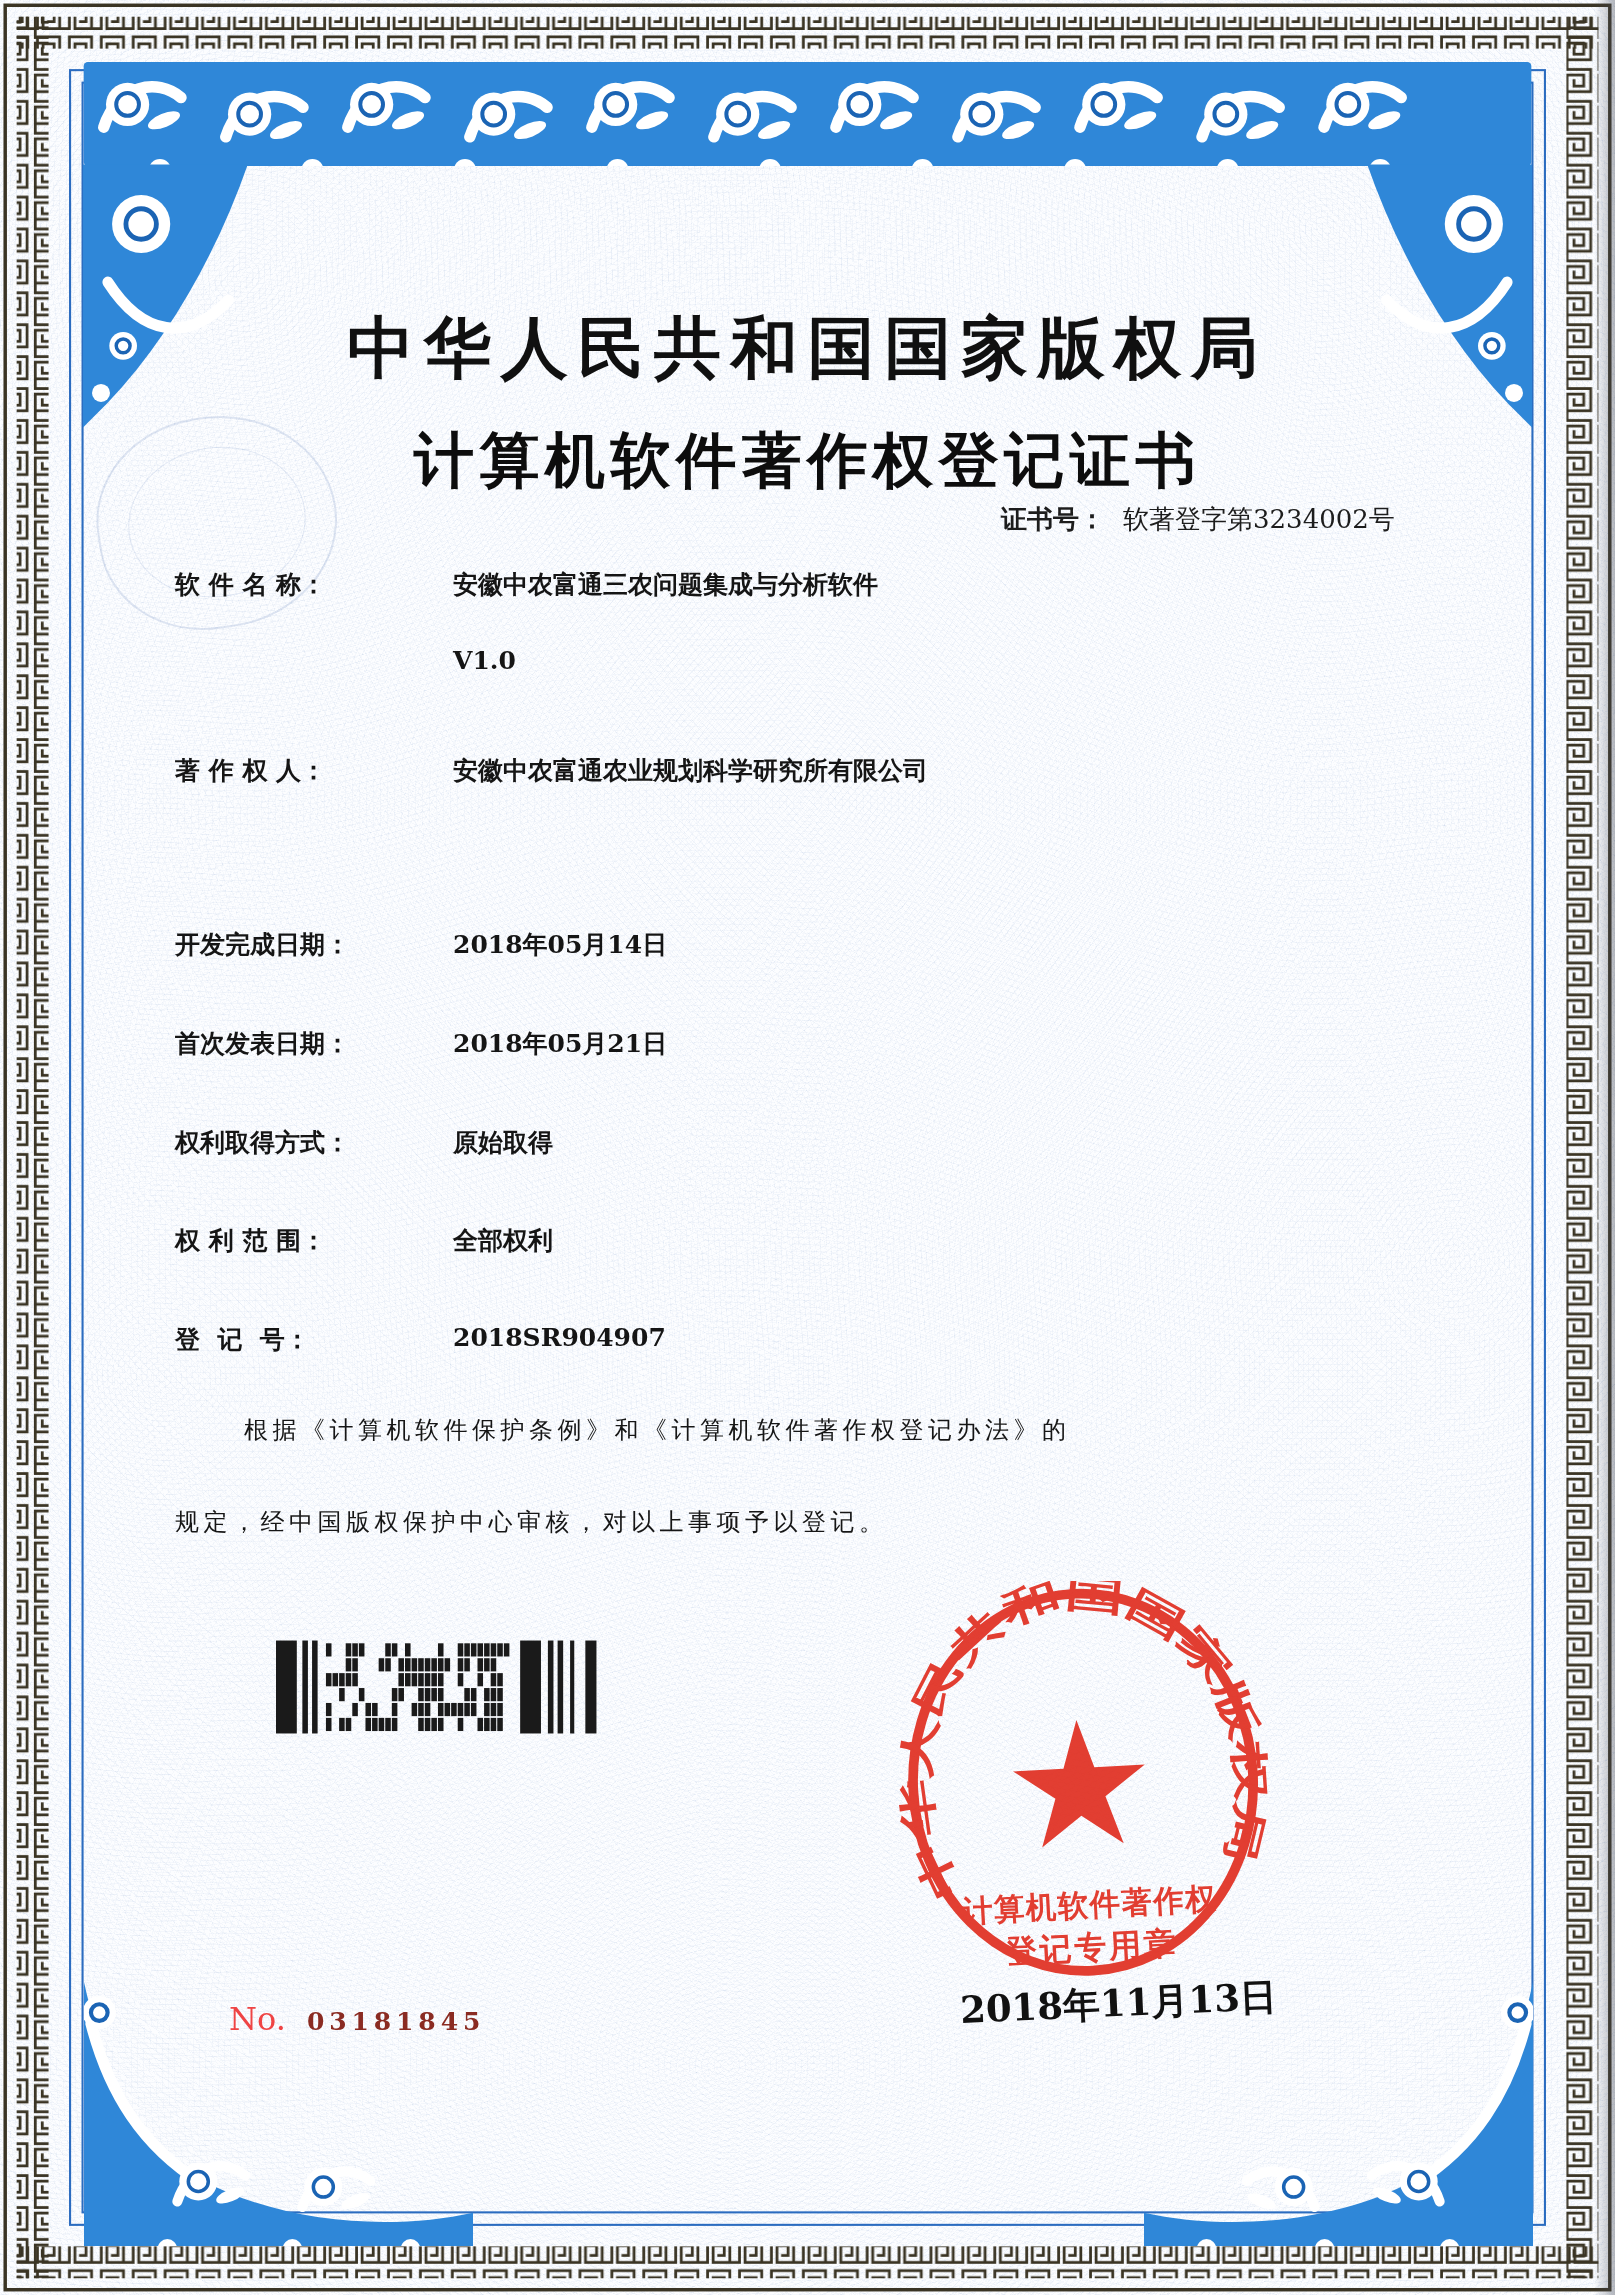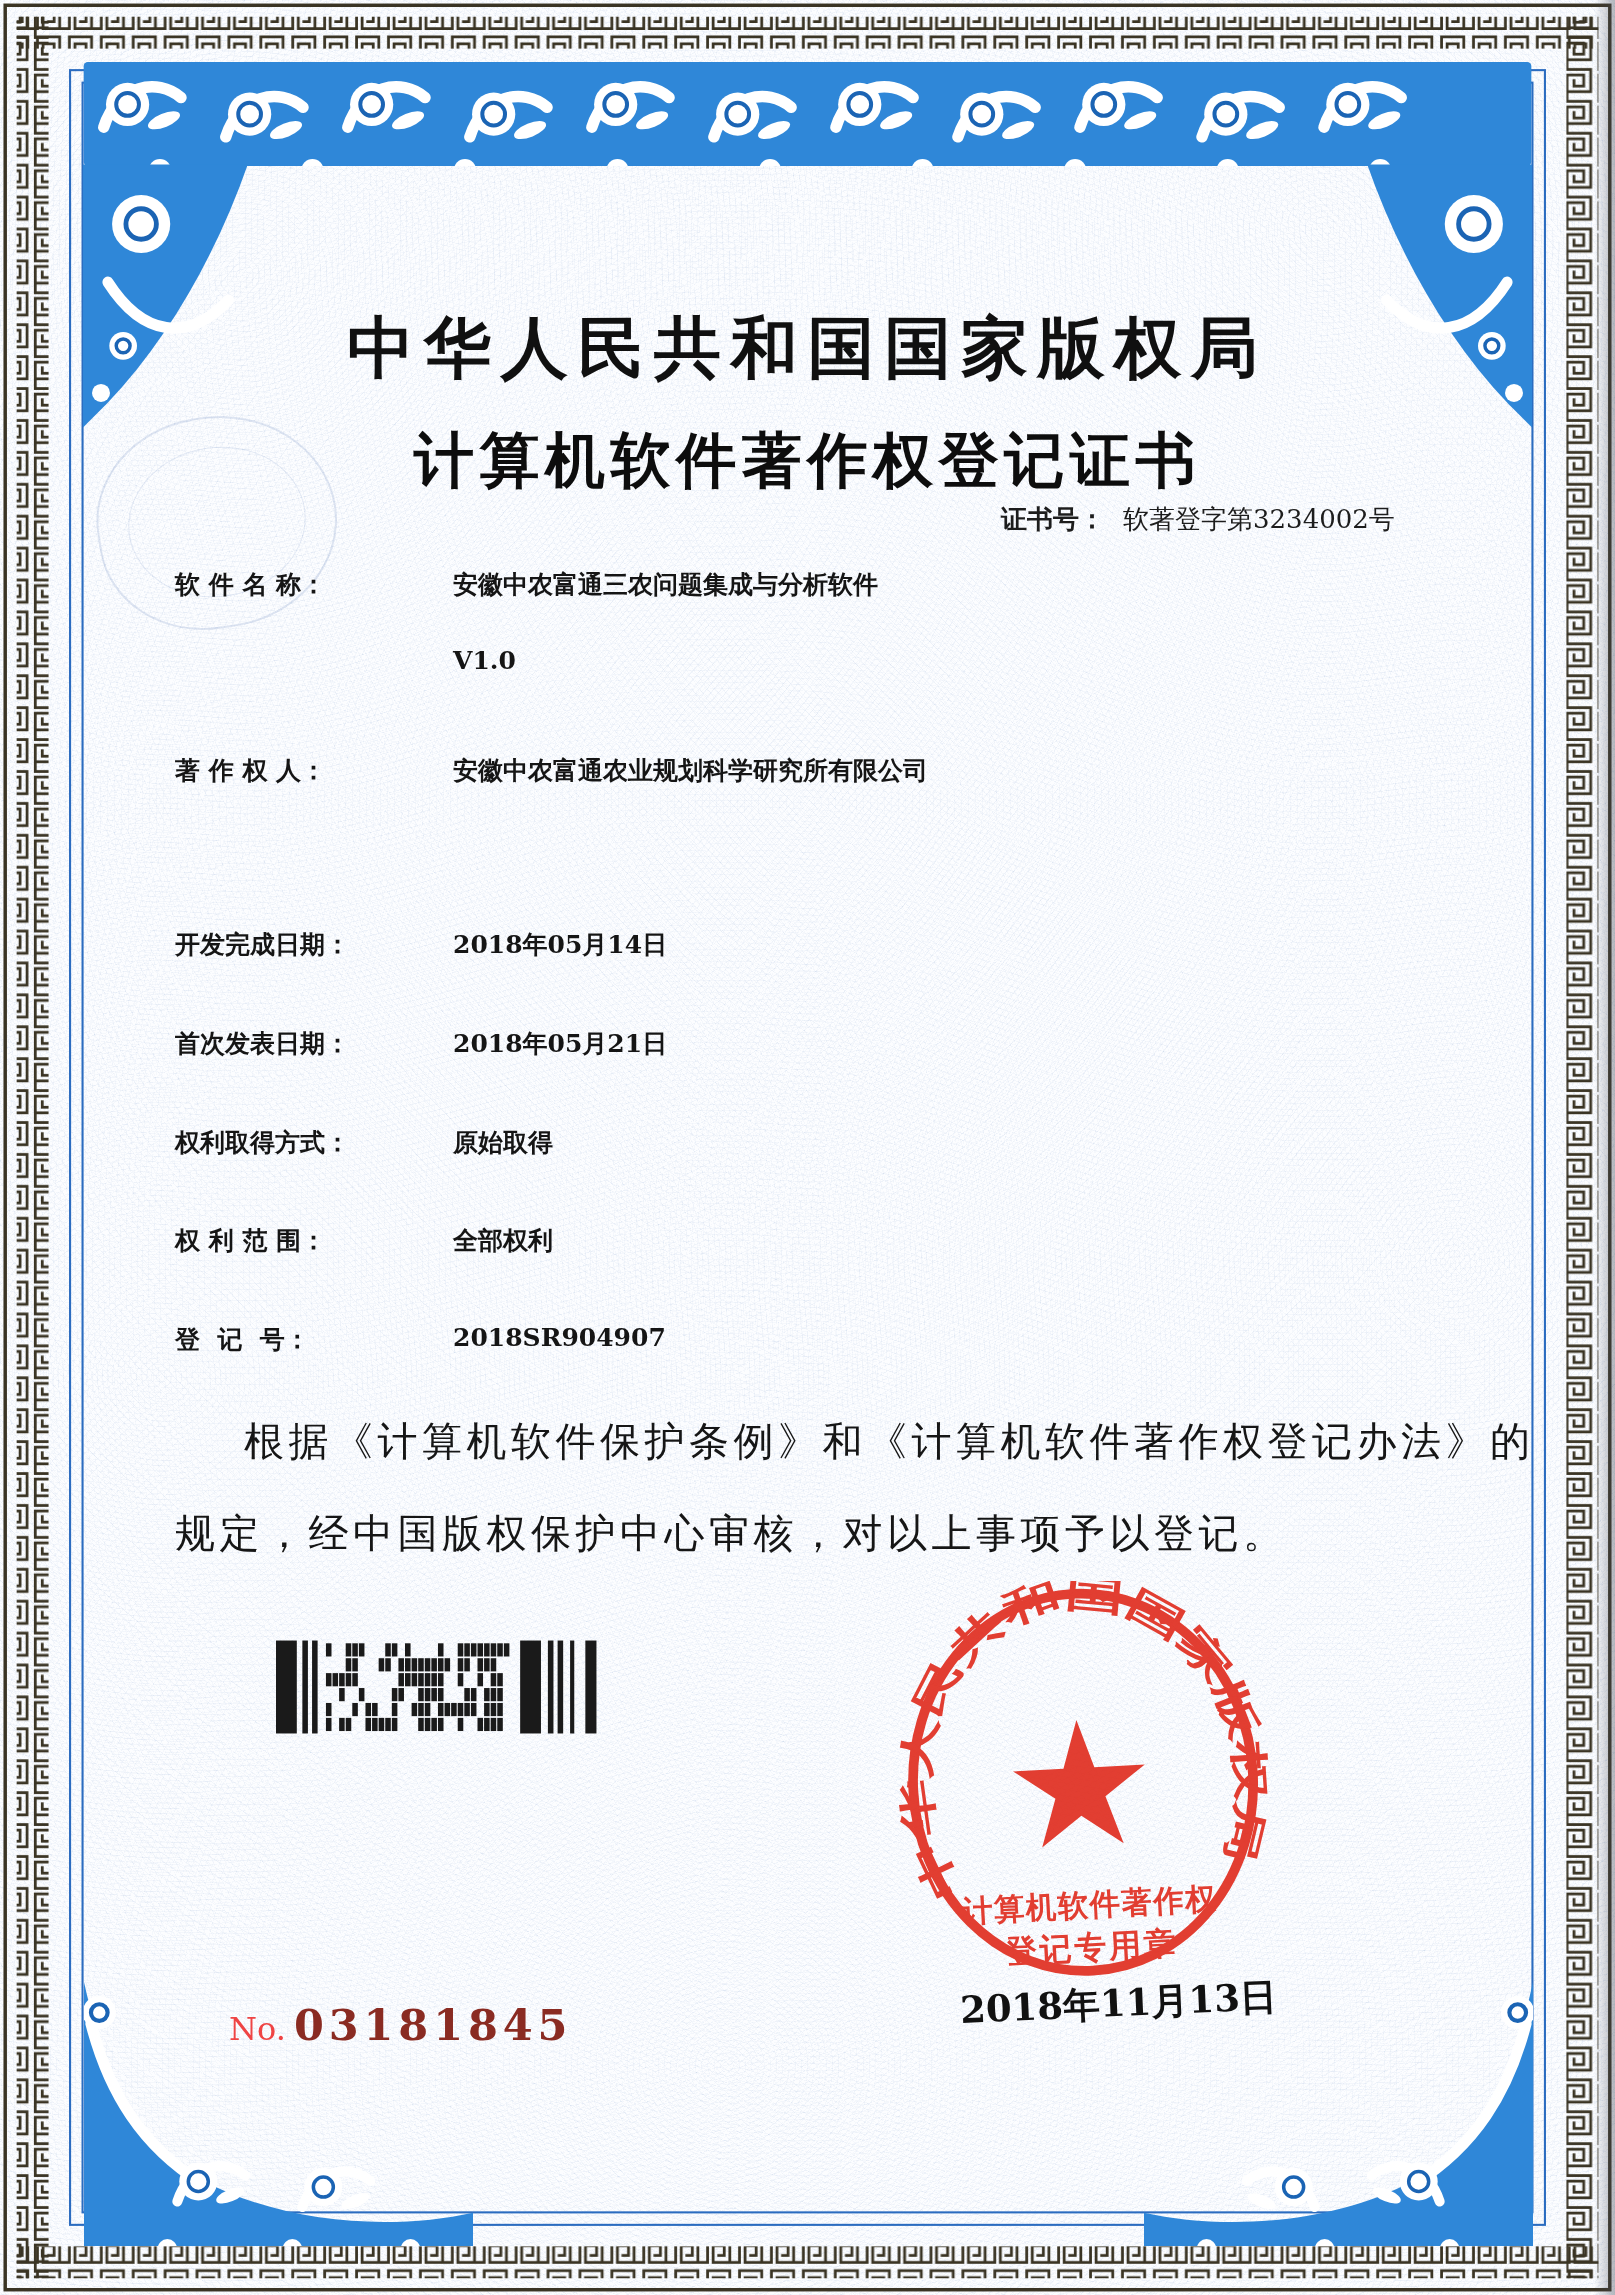--- a/index.html
+++ b/index.html
@@ -29,30 +29,30 @@
   .title1{left:83px;right:83px;top:303px;text-align:center;font-size:67px;font-weight:bold;
     letter-spacing:9.7px;color:#101010;z-index:4;}
   .title2{left:83px;right:83px;top:421px;text-align:center;font-size:60px;font-weight:bold;
     letter-spacing:5.6px;color:#0d0d0d;z-index:4;}
   .certno{left:966px;top:502px;font-size:26px;color:#1d1d1d;z-index:4;white-space:nowrap;}
   .certno .lbl{font-weight:bold;margin-right:18px;margin-left:35px;}
   .row{position:absolute;left:175px;width:1360px;height:49px;font-size:25px;color:#151515;z-index:4;}
   .row .lbl{font-weight:700;white-space:pre;}
   .row .val{position:absolute;left:278px;top:0;white-space:nowrap;font-weight:600;}
   .row .v2{top:78px;}
-  .stmt{position:absolute;font-size:40px;letter-spacing:4.5px;color:#161616;z-index:4;white-space:nowrap;}
+  .stmt{position:absolute;font-size:24px;letter-spacing:4.5px;color:#161616;z-index:4;white-space:nowrap;}
   #stmt1{left:244px;top:1414px;}
   #stmt2{left:175px;top:1506px;}
   #barcode{left:276px;top:1640px;width:326px;height:94px;z-index:4;}
   .seal{left:899px;top:1581px;width:371px;height:408px;z-index:5;}
   .issue-date{left:960px;top:1979px;font-size:37px;font-weight:600;color:#111;z-index:6;
     transform:rotate(-2.5deg);white-space:nowrap;}
   .no-line{left:229px;top:2000px;z-index:6;white-space:nowrap;}
   .no-line .no-lbl{font-size:32px;color:#ef4444;}
-  .no-line .no-num{font-size:43px;letter-spacing:4.9px;margin-left:8px;font-weight:600;}
+  .no-line .no-num{font-size:25px;letter-spacing:4.9px;margin-left:21px;font-weight:600;}
   .scan-edge{right:0;top:0;width:21px;height:2295px;z-index:10;
     background:linear-gradient(to right, rgba(70,75,88,0), rgba(70,75,88,.4));}
   .seal text{font-family:"DejaVu Serif","Liberation Serif",serif;}
 </style>
 </head>
 <body>
 
 <svg id="frame" class="abs" viewBox="0 0 2328 3308">
   <defs>
     <pattern id="mh" width="46" height="46" patternUnits="userSpaceOnUse">

